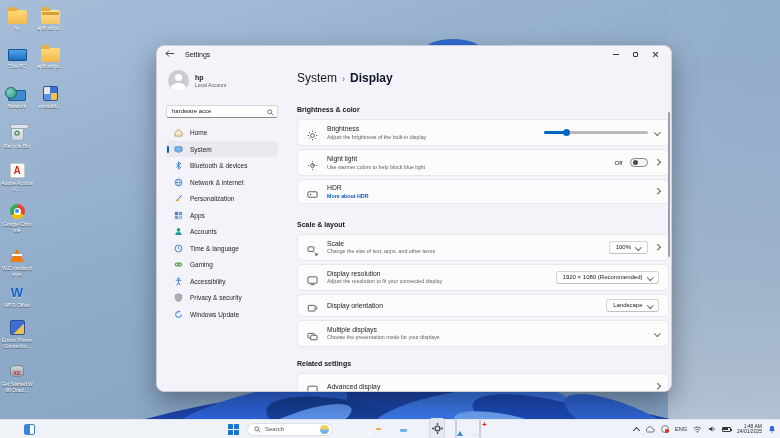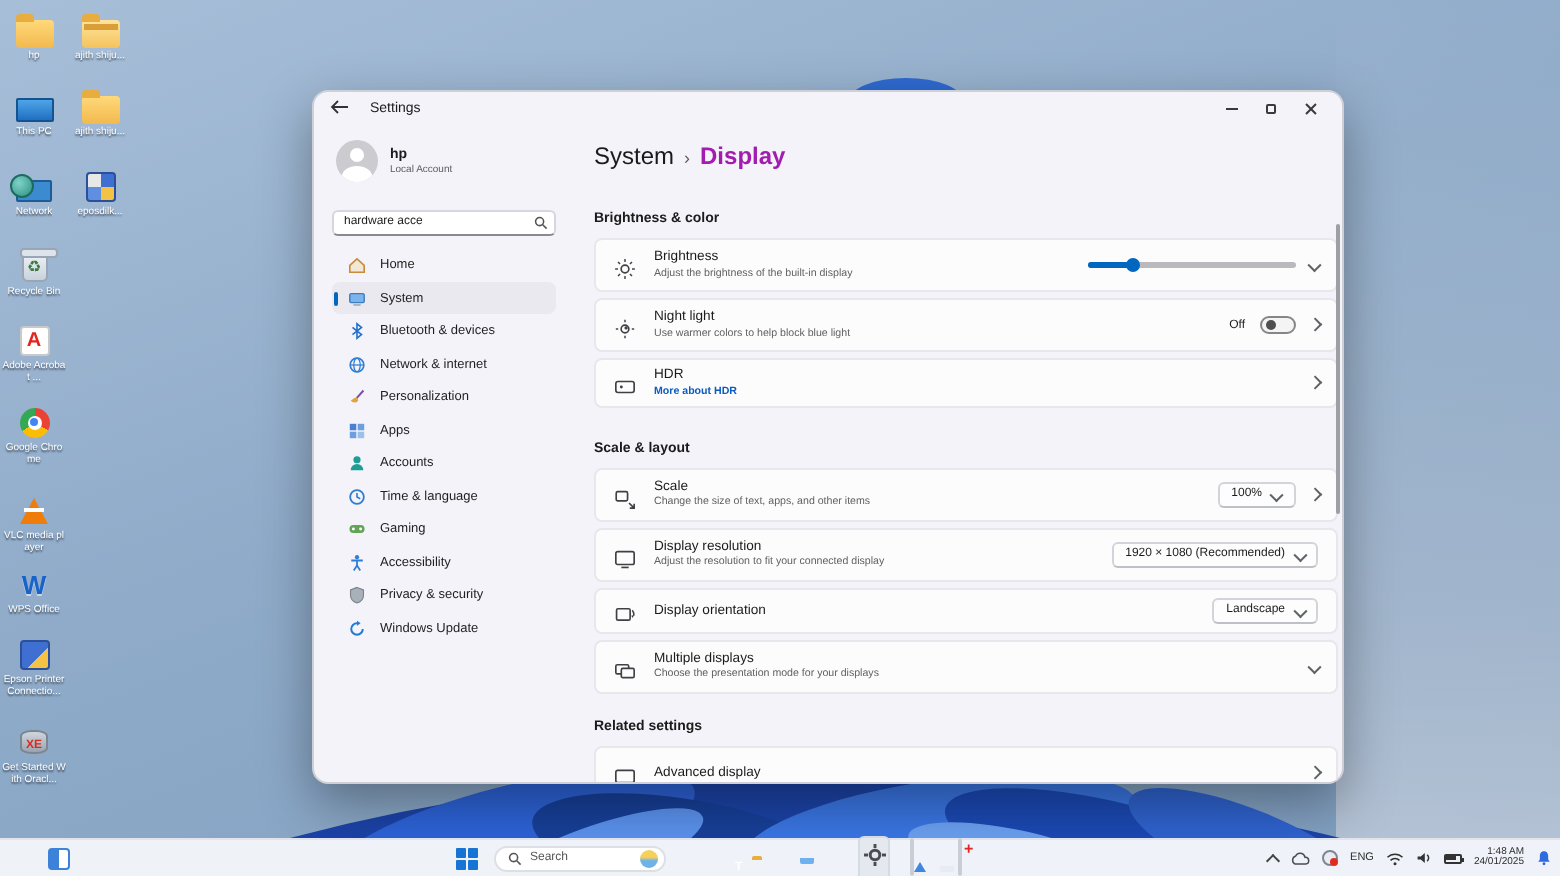--- a/index.html
+++ b/index.html
@@ -83,21 +83,21 @@
   .nav-item.sel { background:#e9e9ef; }
   .nav-item.sel .accent-bar { position:absolute; left:1px; top:4.5px; width:2px; height:7px; border-radius:2px; background:#0067c0; }
   .nav-ic { width:9px; height:9px; flex:none; display:flex; }
   .nav-lbl { font-size:6.5px; color:#1f1f1f; white-space:nowrap; }
 
   
   .content { flex:1; padding:9px 10px 0 12px; position:relative; min-width:0; }
   .crumb { display:flex; align-items:baseline; gap:5px; }
   .crumb-root { font-size:12px; color:#1a1a1a; }
   .crumb-sep { font-size:9px; color:#5c5c5c; }
-  .crumb-cur { font-size:12px; font-weight:bold; color:#a21caf; }
+  .crumb-cur { font-size:12px; font-weight:bold; color:#0f172a; }
   .sec-title { font-size:7px; font-weight:bold; color:#1b1b1b; }
   .sec-1 { margin:21px 0 6px; } .sec-2 { margin:17px 0 6px; } .sec-3 { margin:13px 0 6px; }
   .card { display:flex; align-items:center; background:#fcfcfd; border:1px solid #e7e7ec; border-radius:4px;
     padding:4px 9px; margin-bottom:3px; min-height:27px; width:372px; }
   .card.short { min-height:21px; }
   .card-ic { width:11px; height:11px; margin-right:9px; flex:none; }
   .card-txt { display:flex; flex-direction:column; gap:1.5px; }
   .card-title { font-size:6.8px; color:#1b1b1b; }
   .card-sub { font-size:5.3px; color:#616161; }
   .card-link { font-size:5.3px; color:#0b5cc0; font-weight:bold; }

